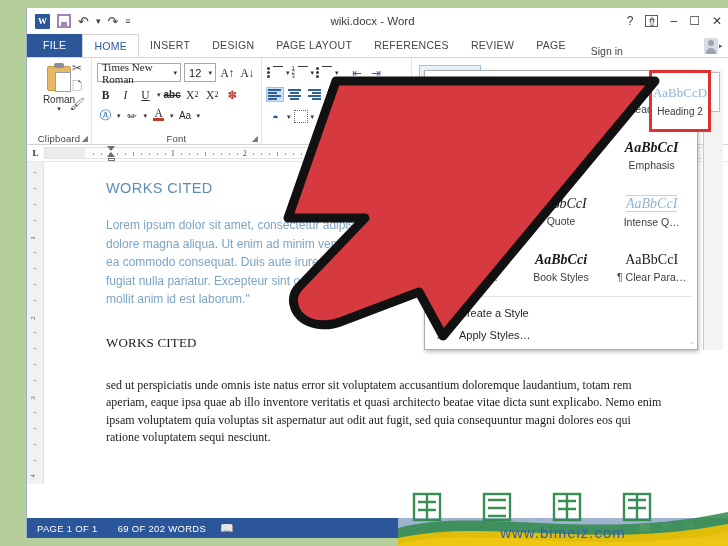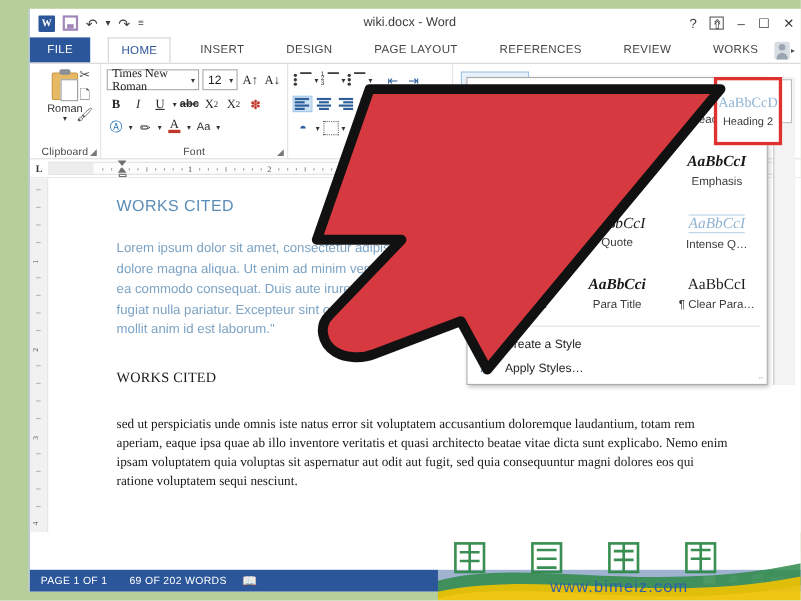--- a/index.html
+++ b/index.html
@@ -52,21 +52,20 @@
   .winbtns span { font-size:12px; color:#3b3b3b; line-height:1; cursor:pointer;}
   .ribbon-opt {
     width:13px; height:12px; border:1px solid #5a5a5a; position:relative;
     font-size:8px; color:#3b3b3b; text-align:center; line-height:11px;
   }
 
   
   .tabstrip {
     height:23px; display:flex; align-items:flex-end; position:relative;
     background:#ffffff;
-    gap:16px;
   }
   .tab {
     font-size:10.5px; letter-spacing:.3px; color:#46464a;
     padding:0 11px; height:23px; line-height:23px; cursor:pointer;
     white-space:nowrap;
   }
   .tab.file { background:#2b579a; color:#ffffff; font-weight:normal; padding:0 16px;}
   .tab.active {
     color:#2b579a; background:#ffffff;
     border-left:1px solid #d4d4d4; border-right:1px solid #d4d4d4;
@@ -348,21 +347,21 @@
     </div>
 
     <div class="tabstrip">
       <div class="tab file">FILE</div>
       <div class="tab active">HOME</div>
       <div class="tab">INSERT</div>
       <div class="tab">DESIGN</div>
       <div class="tab">PAGE LAYOUT</div>
       <div class="tab">REFERENCES</div>
       <div class="tab">REVIEW</div>
-      <div class="tab">WORKS</div>
+      <div class="tab">PAGE</div>
       <div class="signin">Sign in</div>
       <div class="acct">
         <span class="bust"></span>
         <span class="car">▸</span>
       </div>
     </div>
 
     <div class="ribbon">
 
       <div class="grp clipboard">
@@ -629,21 +628,21 @@
           <span class="pv" style="font-style:italic;color:#8fb4d4;border-top:1px solid #b9d3e8;border-bottom:1px solid #b9d3e8">AaBbCcI</span>
           <span class="pn">Intense Q…</span>
         </div>
 
         <div class="pcell">
           <span class="pv" style="font-variant:small-caps;color:#6f9fc4">AaBbCc</span>
           <span class="pn">Intense R…</span>
         </div>
         <div class="pcell">
           <span class="pv" style="font-style:italic;font-weight:bold">AaBbCci</span>
-          <span class="pn">Para Title</span>
+          <span class="pn">Book Styles</span>
         </div>
         <div class="pcell">
           <span class="pv">AaBbCcI</span>
           <span class="pn">¶ Clear Para…</span>
         </div>
       </div>
 
       <div class="panel-sep"></div>
       <div class="pactions">
         <div class="pact">

